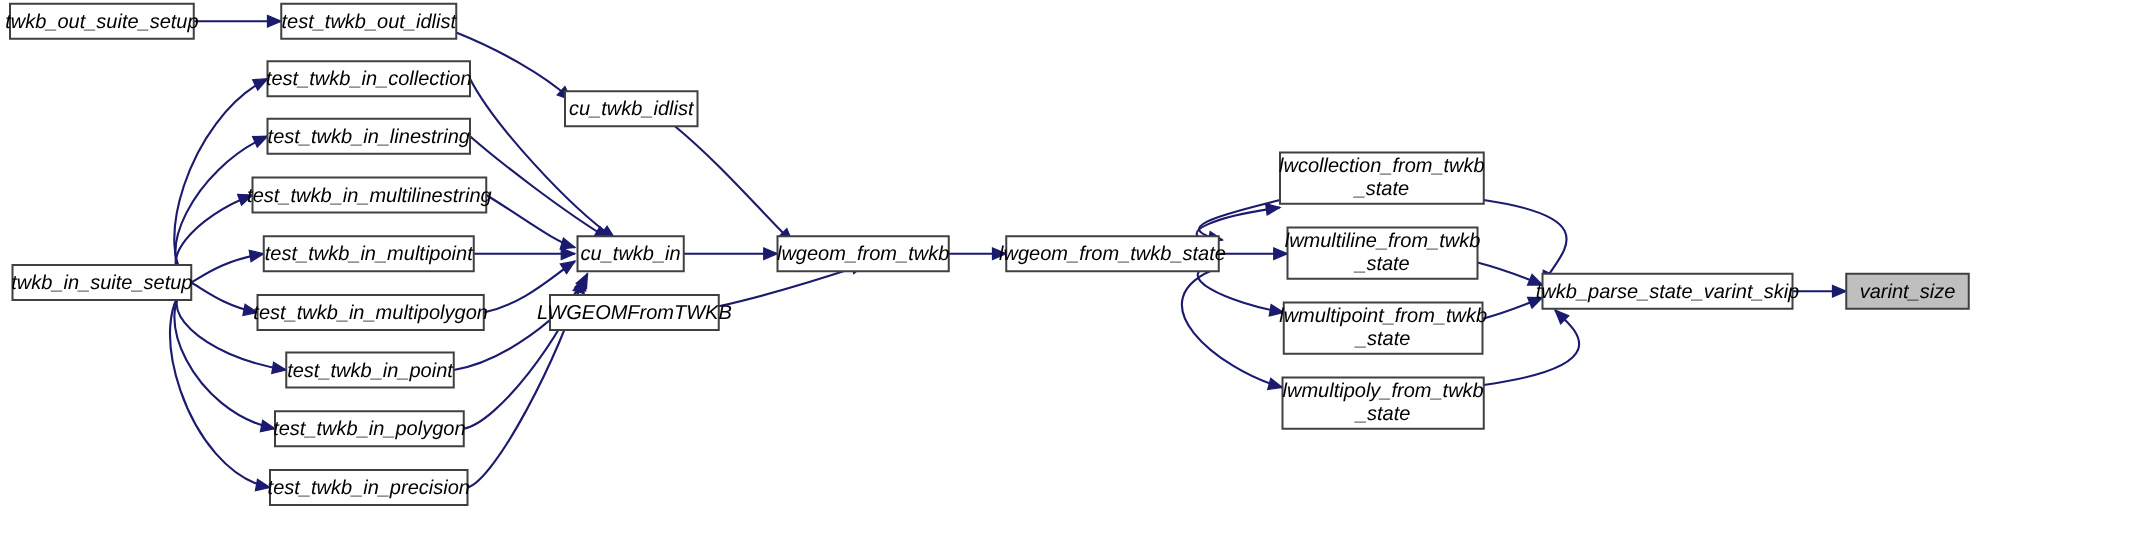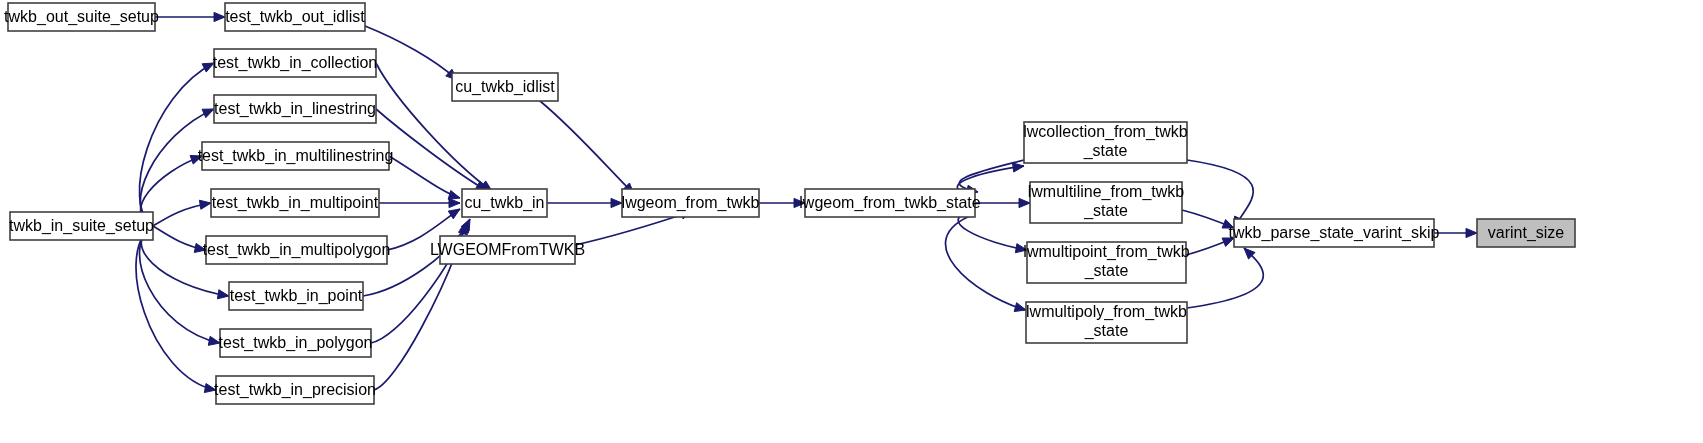--- a/index.html
+++ b/index.html
@@ -7,20 +7,21 @@
     padding: 0;
     background: #ffffff;
   }
   #graph-root {
     position: relative;
     width: 1703px;
     height: 443px;
     background: #ffffff;
     font-family: "Liberation Sans", sans-serif;
     overflow: hidden;
+    font-style: italic;
   }
   svg#callgraph {
     position: absolute;
     left: 0;
     top: 0;
     width: 1703px;
     height: 443px;
     display: block;
   }
   .node-box {

